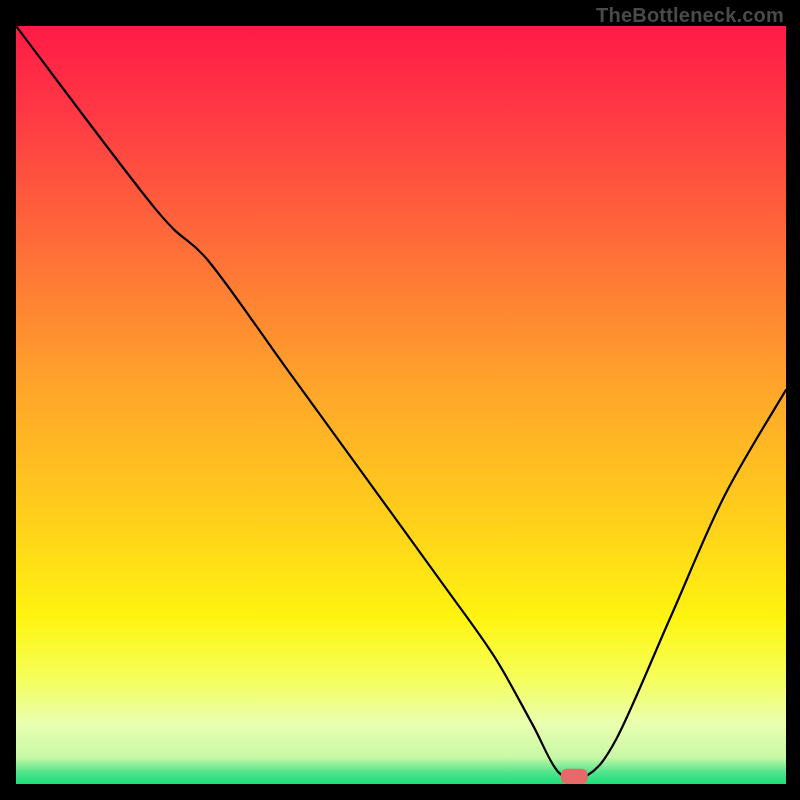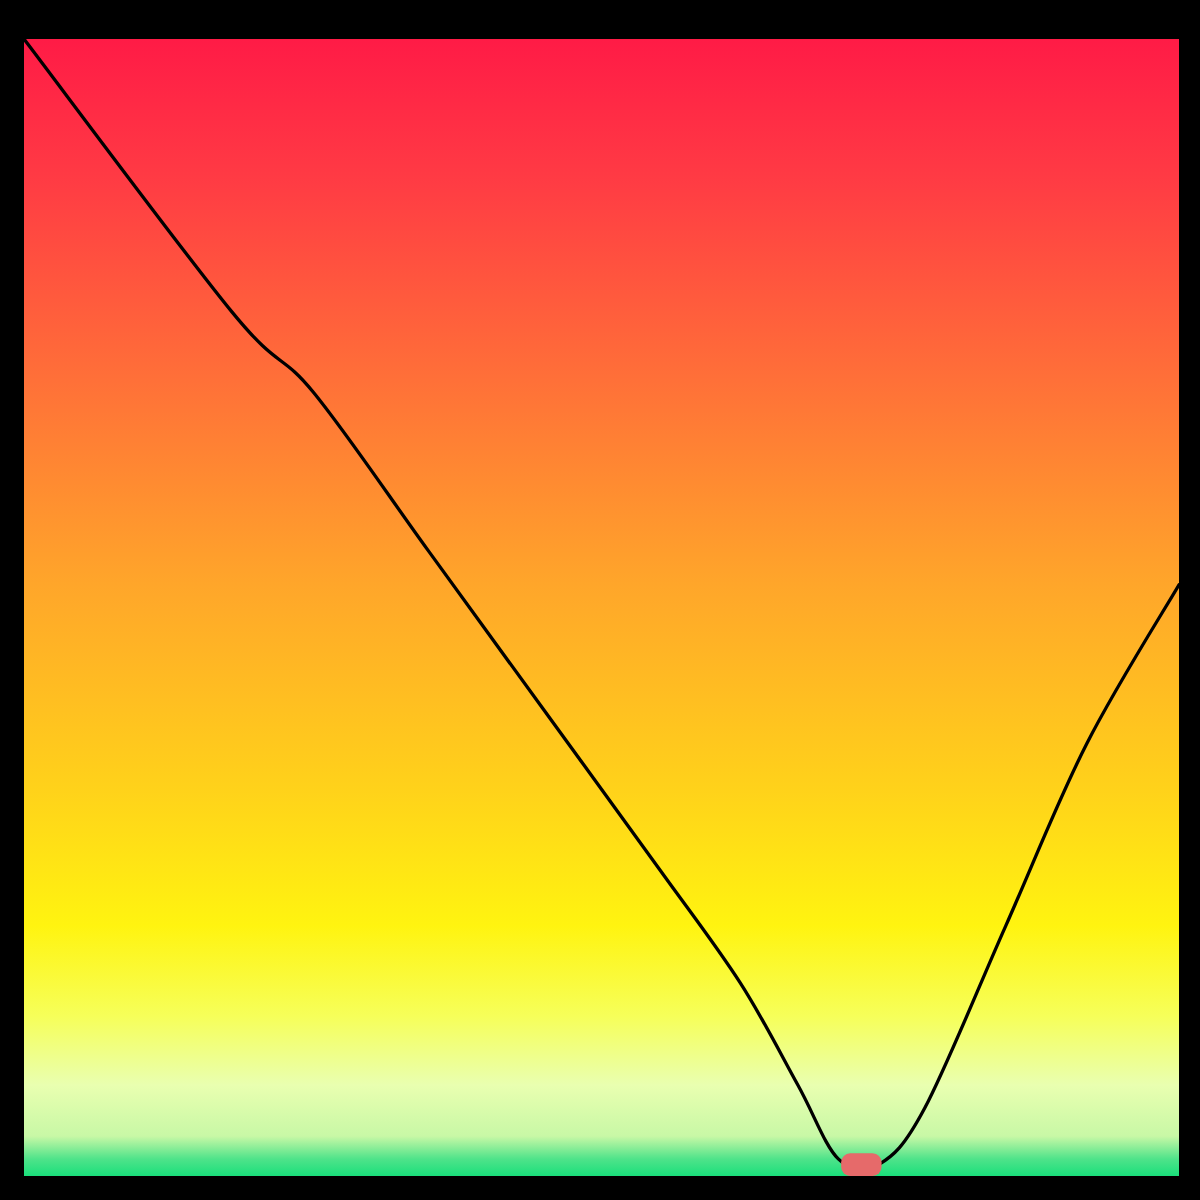--- a/index.html
+++ b/index.html
@@ -32,20 +32,21 @@
     top: 26px;
     width: 770px;
     height: 758px;
   }
   svg { display: block; }
 </style>
 </head>
 <body>
 
 <div class="wrapper">
+  <div class="watermark">TheBottleneck.com</div>
 
   <div class="plot">
     <svg id="svg" width="770" height="758" viewBox="0 0 770 758">
       <defs>
         <linearGradient id="bg-grad" x1="0" y1="0" x2="0" y2="1">
             <stop offset="0.00%" stop-color="#ff1b46"></stop>
             <stop offset="12.00%" stop-color="#ff3a44"></stop>
             <stop offset="30.00%" stop-color="#ff7038"></stop>
             <stop offset="48.00%" stop-color="#ffa62a"></stop>
             <stop offset="66.00%" stop-color="#ffd21a"></stop>

